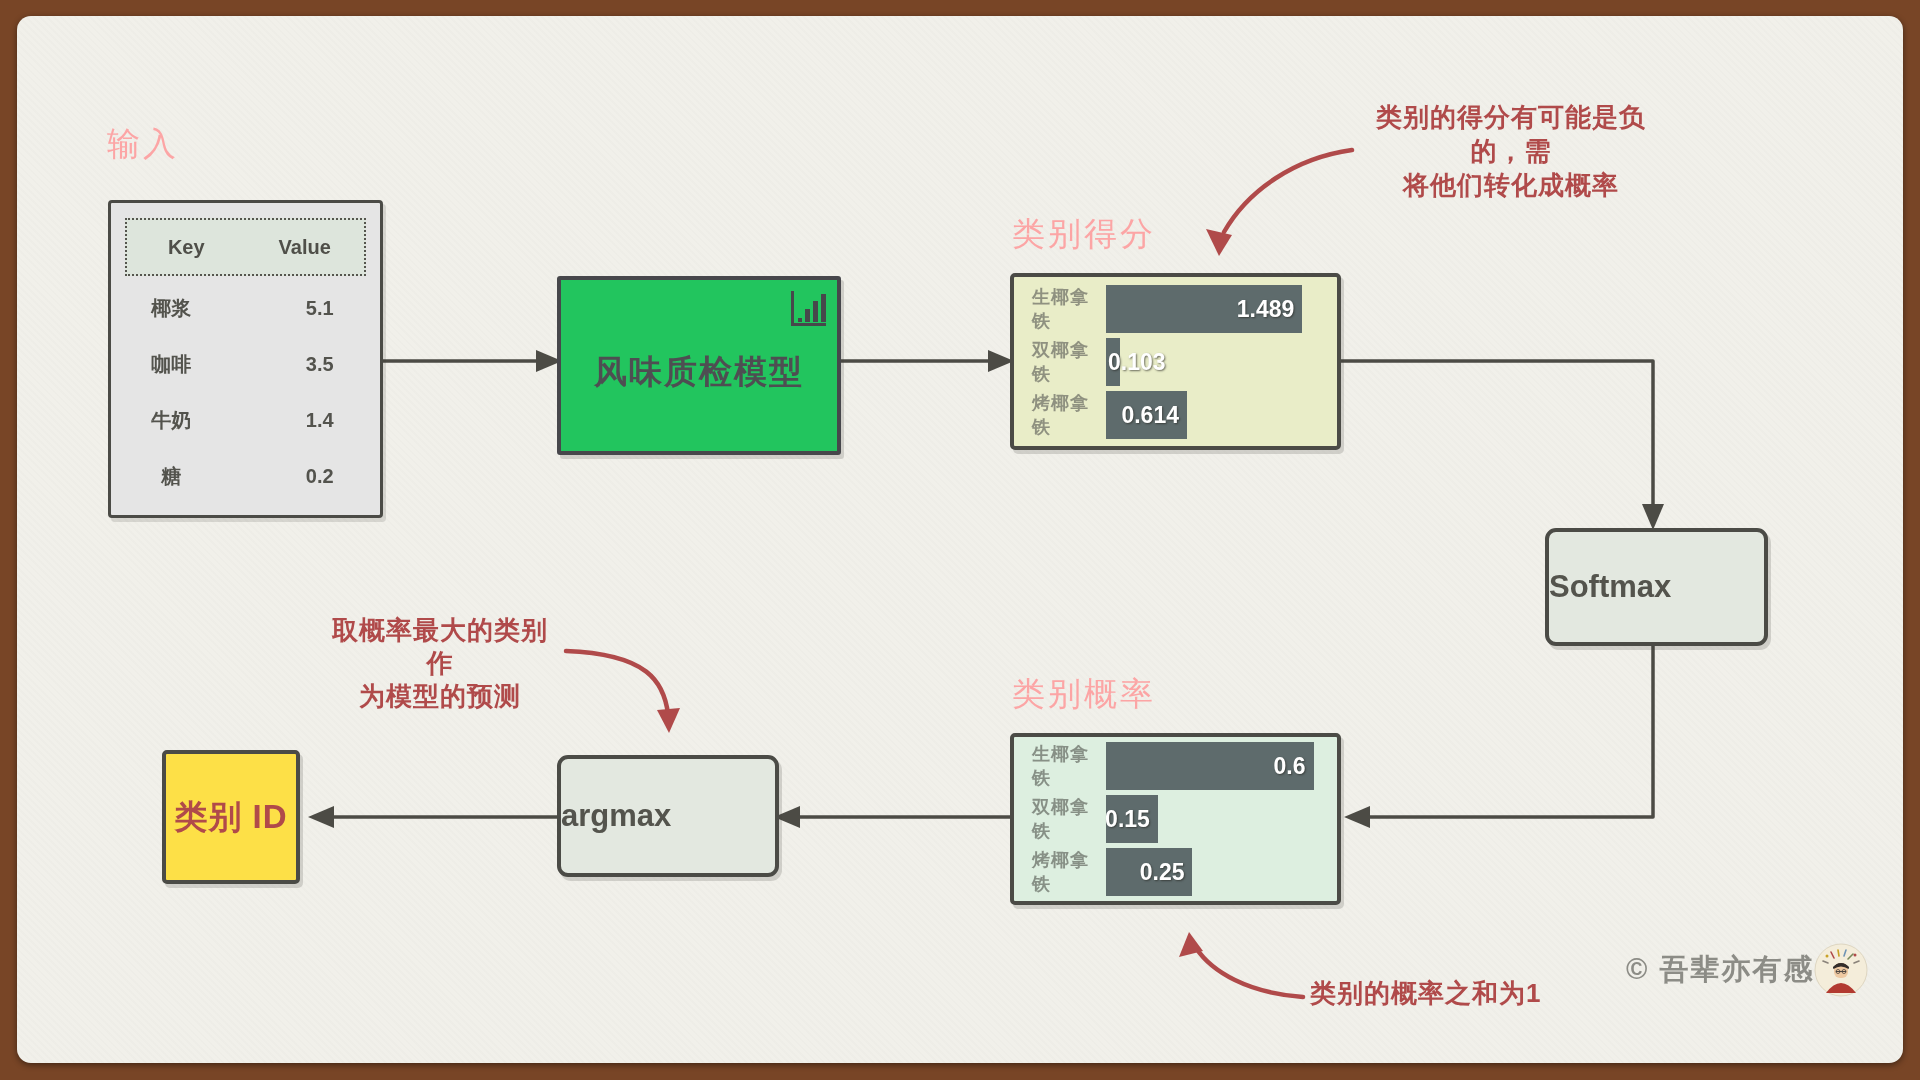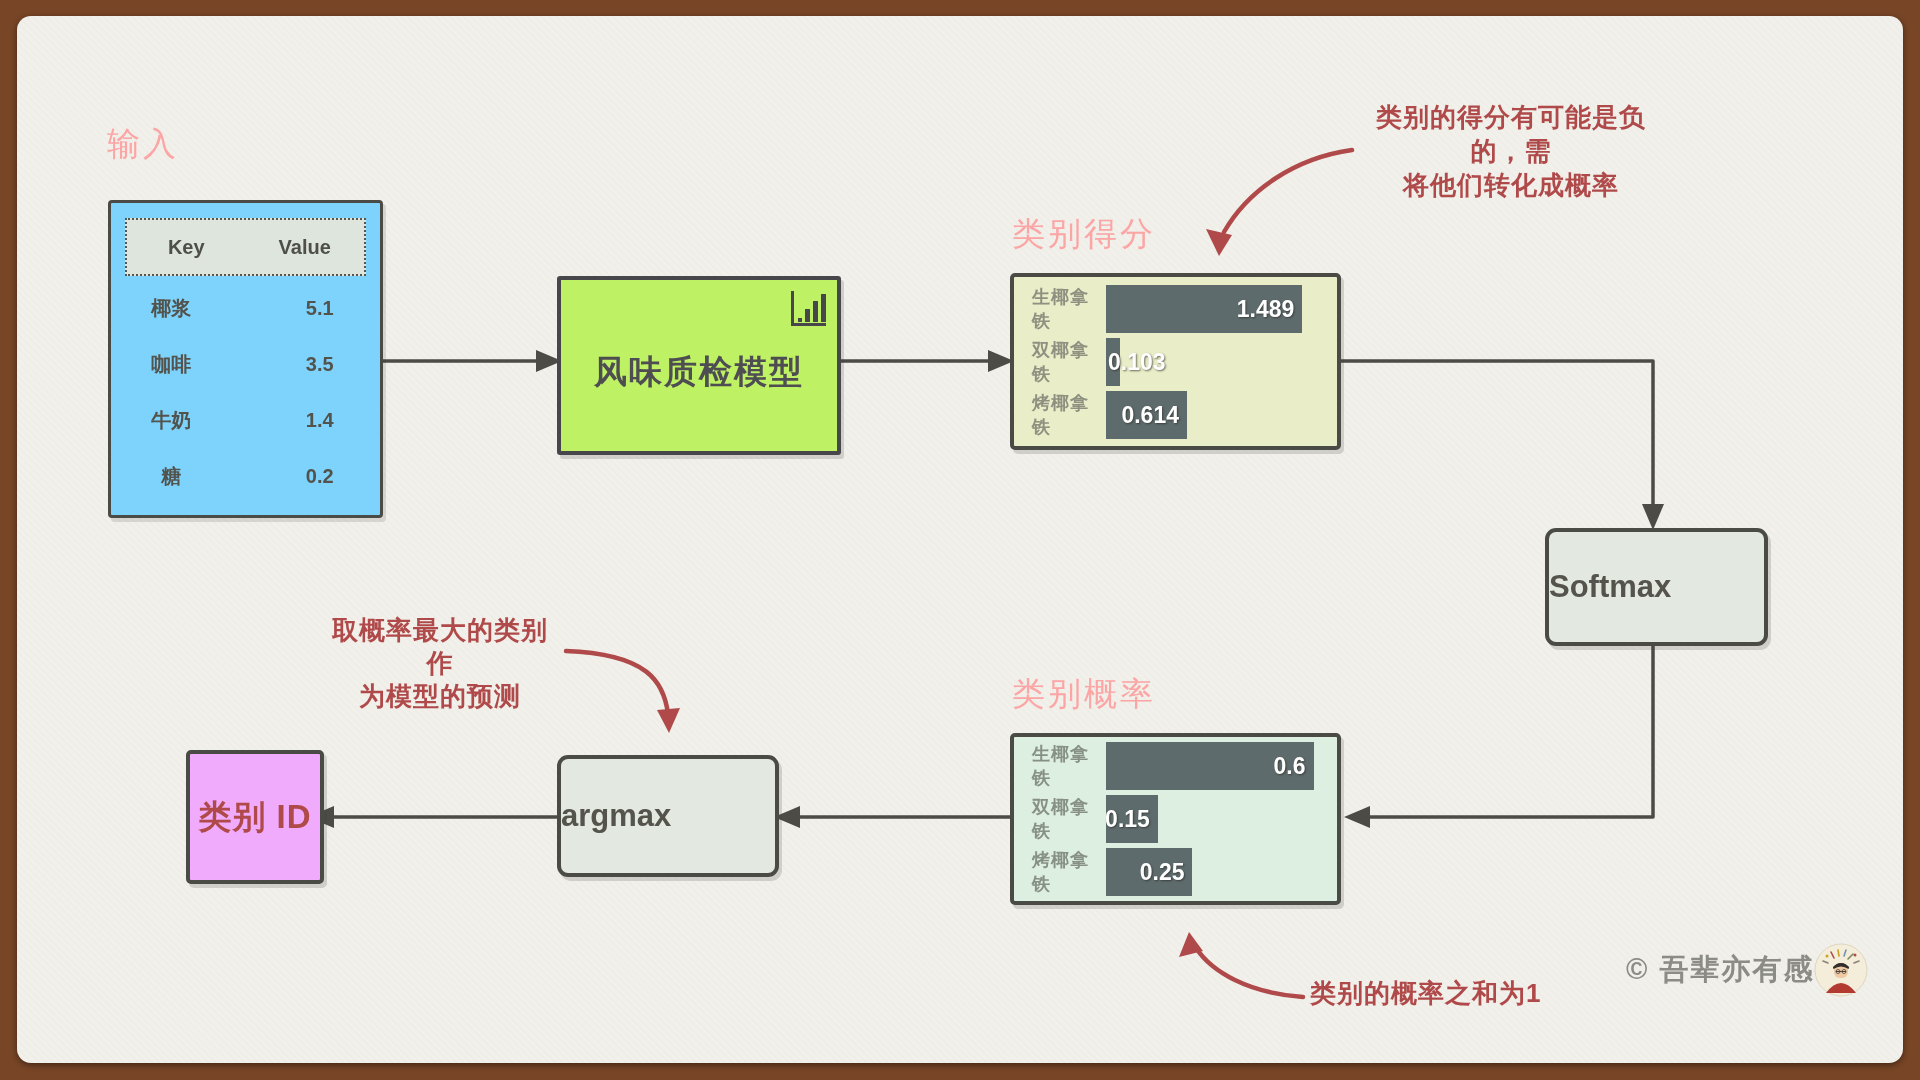--- a/index.html
+++ b/index.html
@@ -18,37 +18,37 @@
   }
   .abs{position:absolute;}
   .arrow-layer{position:absolute;left:0;top:0;width:1920px;height:1080px;z-index:1;pointer-events:none;}
   .node{z-index:2;}
 
   .section-title{font-size:33px;font-weight:400;color:#fca5a5;letter-spacing:3px;z-index:2;}
 
   
   .input-table{
     left:108px;top:200px;width:269px;height:312px;
-    background:#7dd3fc;border:3px solid #4b4b46;border-radius:4px;
+    background:#e5e5e5;border:3px solid #4b4b46;border-radius:4px;
     box-shadow:3px 4px 0 rgba(60,60,55,.15);z-index:2;
   }
   .input-header{
     margin:15px 14px 0 14px;height:54px;
     background:#dde5dc;border:2px dotted #55554e;
     display:flex;align-items:center;
   }
   .input-header span{flex:1;text-align:center;font-size:20px;font-weight:700;color:#4f4f49;}
   .input-rows{margin-top:4px;}
   .input-row{height:56px;display:flex;align-items:center;gap:28px;}
   .input-row span{flex:1;text-align:center;font-size:20px;font-weight:700;color:#53534d;}
 
   
   .model-box{
     left:557px;top:276px;width:276px;height:171px;
-    background:#bef264;border:4px solid #47474b;border-radius:3px;
+    background:#22c55e;border:4px solid #47474b;border-radius:3px;
     box-shadow:3px 4px 0 rgba(60,60,55,.18);
     display:flex;align-items:center;justify-content:center;z-index:2;
   }
   .model-box .label{font-size:33px;font-weight:700;color:#4e4e52;letter-spacing:2px;margin-top:14px;}
   .model-icon{position:absolute;right:9px;top:9px;width:40px;height:40px;}
 
   
   .chart-box{
     width:331px;
     border:4px solid #4b4b46;border-radius:5px;
@@ -75,22 +75,22 @@
     background:#e3e8e0;border:4px solid #4b4b46;border-radius:11px;
     box-shadow:3px 4px 0 rgba(60,60,55,.18);
     display:flex;align-items:center;z-index:2;
   }
   .softmax-box{left:1545px;top:528px;width:215px;height:110px;}
   .argmax-box{left:557px;top:755px;width:214px;height:114px;}
   .pill-box .label{font-size:31px;font-weight:700;color:#54544d;}
 
   
   .id-box{
-    left:186px;top:750px;width:130px;height:126px;
-    background:#f0abfc;border:4px solid #4b4b46;border-radius:5px;
+    left:162px;top:750px;width:130px;height:126px;
+    background:#fde047;border:4px solid #4b4b46;border-radius:5px;
     box-shadow:3px 4px 0 rgba(60,60,55,.18);
     display:flex;align-items:center;justify-content:center;z-index:2;
   }
   .id-box .label{font-size:33px;font-weight:700;color:#b04a4a;letter-spacing:1px;}
 
   
   .note{color:#b04a4a;font-weight:700;font-size:26px;line-height:34px;text-align:center;z-index:2;letter-spacing:1px;}
   .note-score{left:1350px;top:100px;width:322px;}
   .note-argmax{left:325px;top:614px;width:230px;line-height:33px;}
   .note-prob{left:1310px;top:976px;width:260px;text-align:left;}

